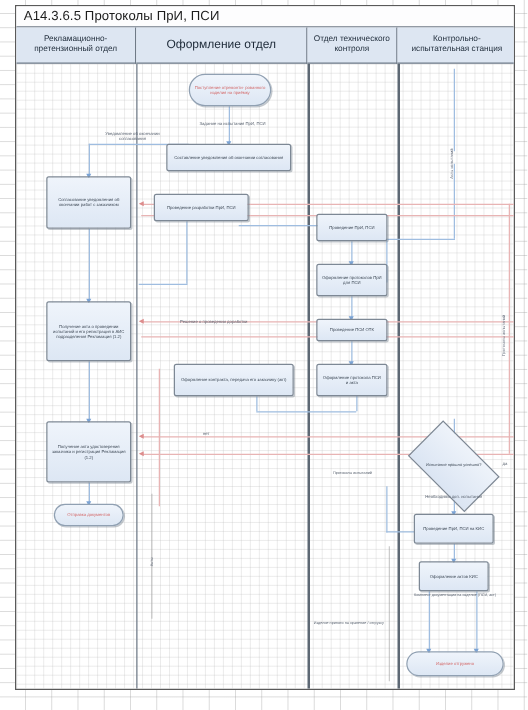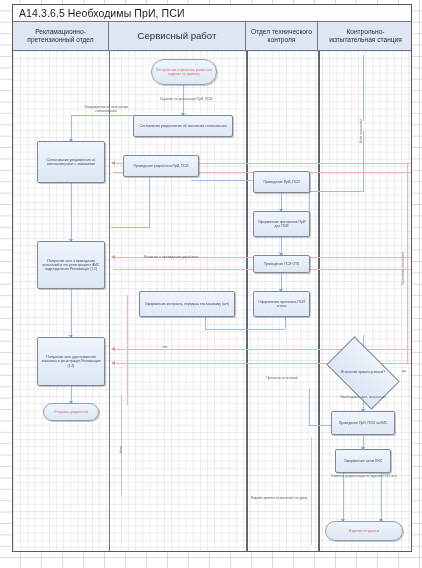--- a/index.html
+++ b/index.html
@@ -86,30 +86,30 @@
 
 <div id="root">
 
   <div class="sheet-grid"></div>
 
   <div class="page">
 
     <div class="page-inner-grid"></div>
 
     <div class="title-bar">
-      <div class="title-text">A14.3.6.5 Необходимы ПрИ, ПСИ</div>
+      <div class="title-text">A14.3.6.5 Протоколы ПрИ, ПСИ</div>
     </div>
 
     <div class="lane-head" style="left:0;width:96px;">
       <div>
         <span>Рекламационно-</span><br><span>претензионный отдел</span>
       </div>
     </div>
     <div class="lane-head big" style="left:96px;width:137px;">
-      <div>Сервисный работ</div>
+      <div>Оформление отдел</div>
     </div>
     <div class="lane-head" style="left:233px;width:72px;">
       <div>
         <span>Отдел технического</span><br><span>контроля</span>
       </div>
     </div>
     <div class="lane-head last" style="left:305px;width:95px;">
       <div>
         <span>Контрольно-</span><br><span>испытательная станция</span>
       </div>

